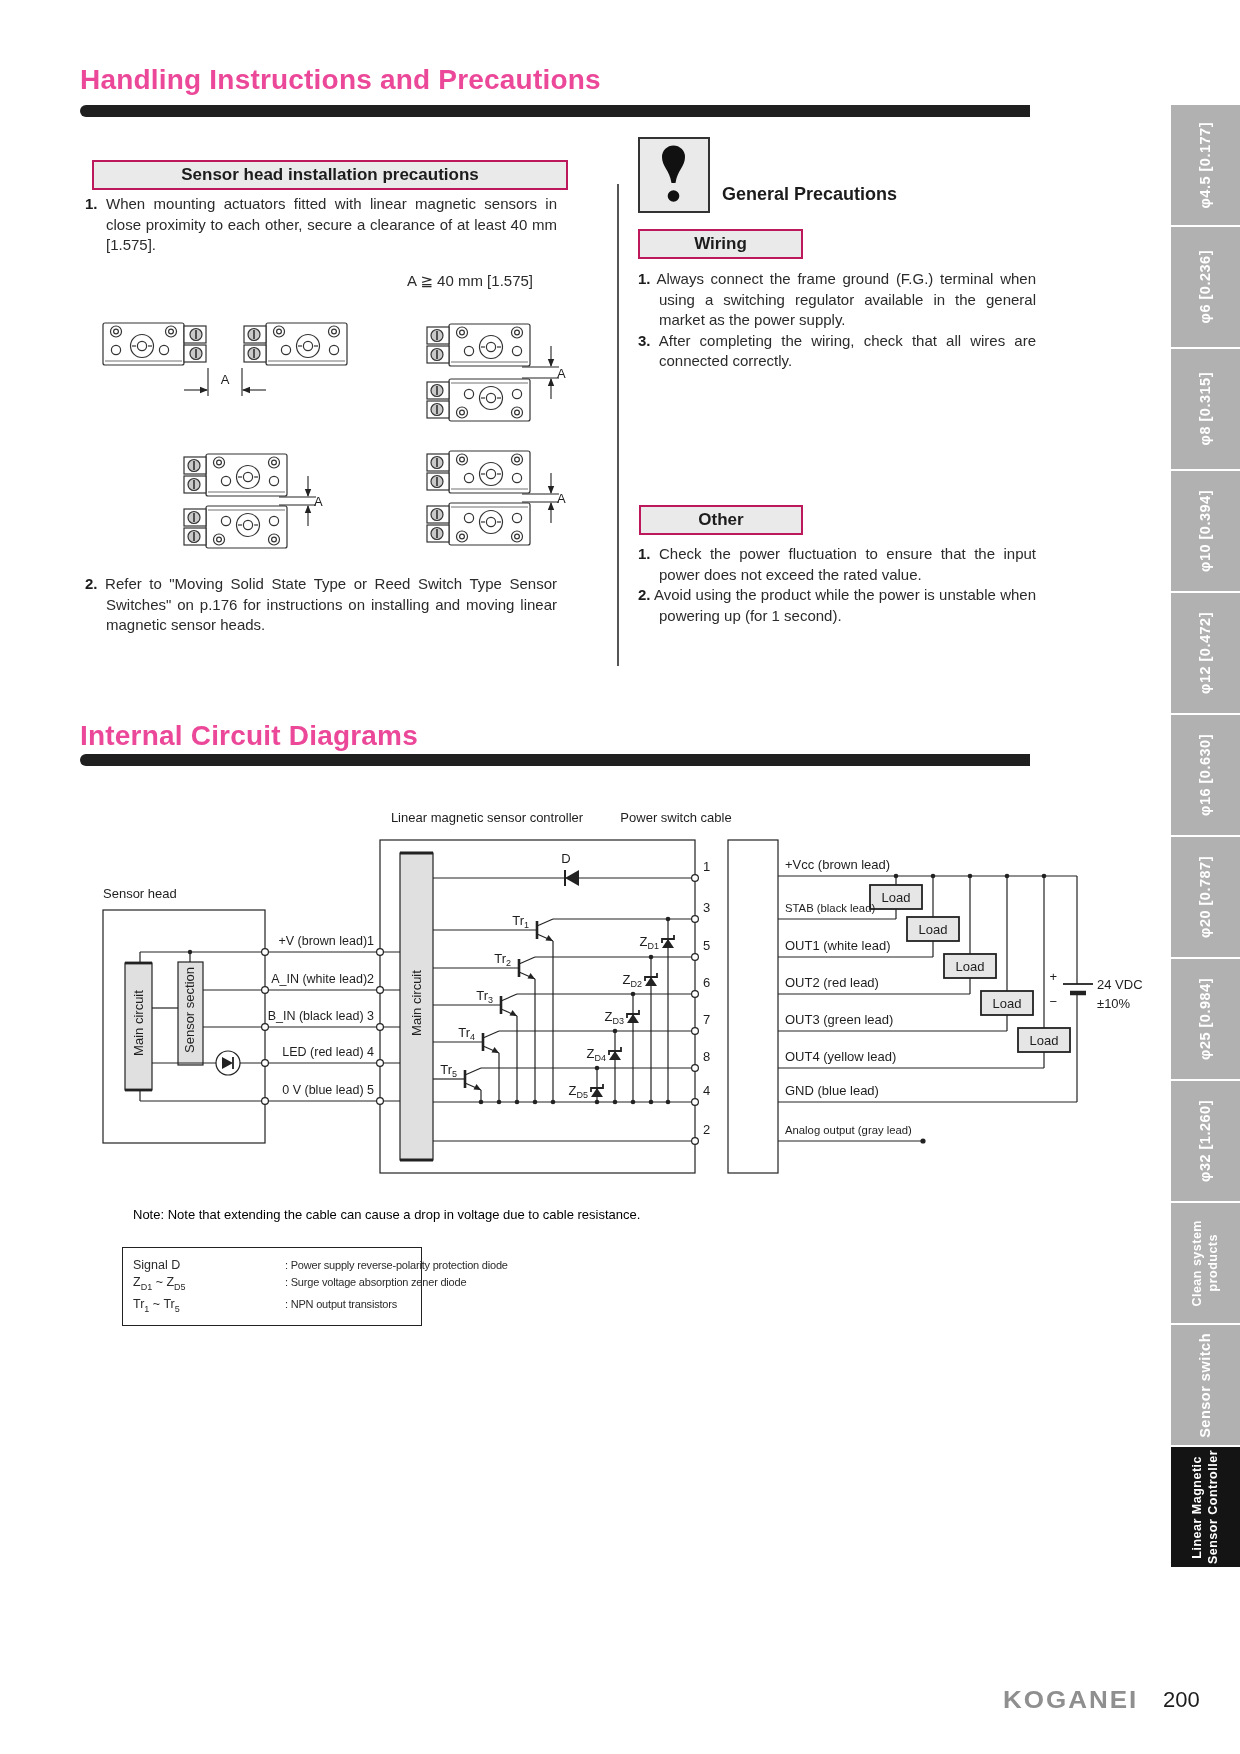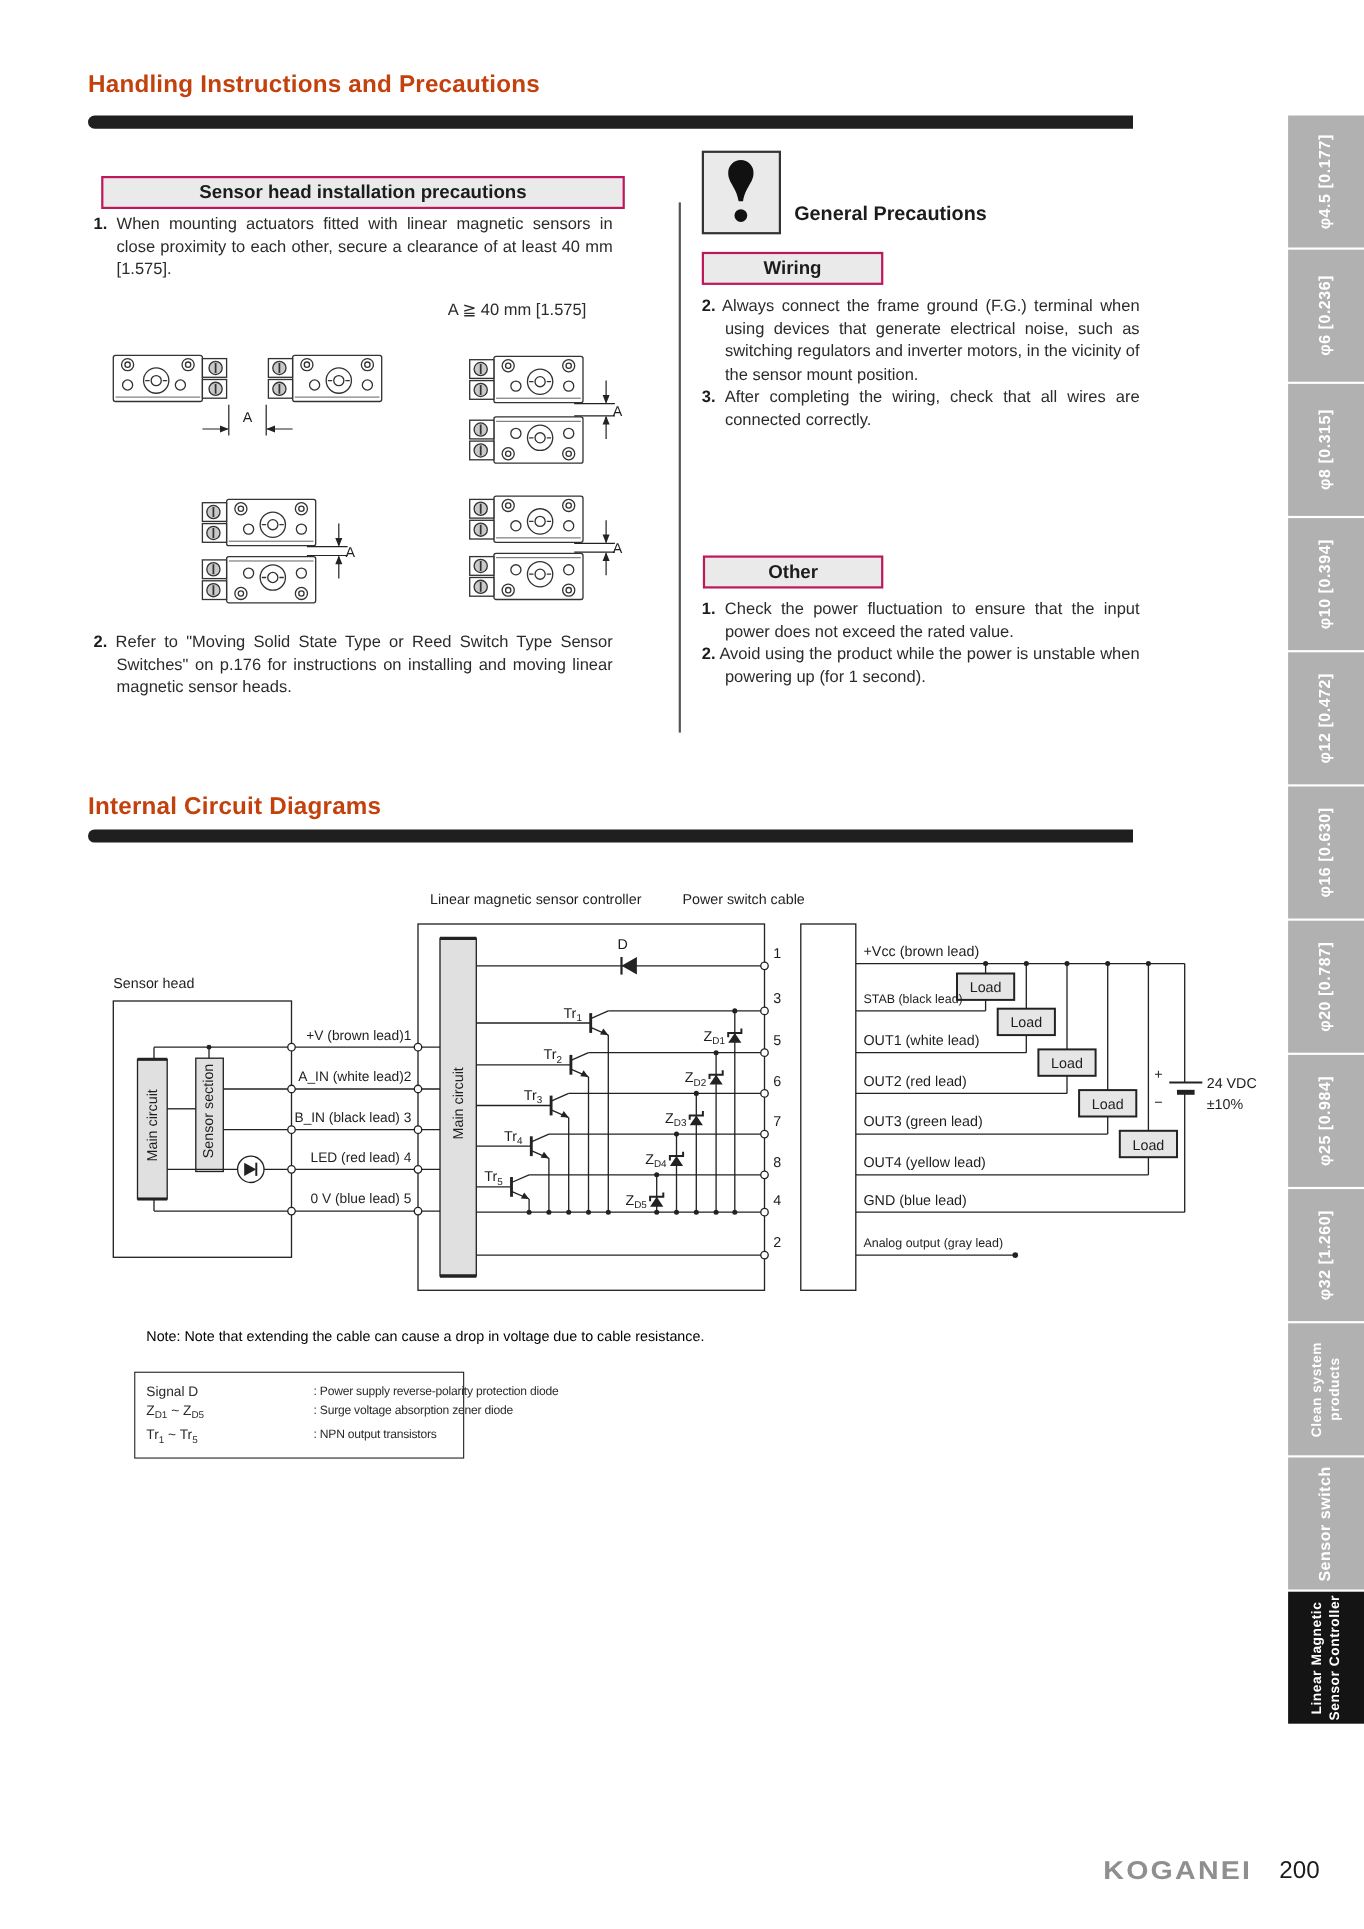--- a/index.html
+++ b/index.html
@@ -1,20 +1,20 @@
 <!DOCTYPE html>
 <html><head>
 <meta charset="utf-8">
 <style>
   * { margin:0; padding:0; box-sizing:border-box; }
   html,body { background:#fff; }
   #page { position:relative; width:1240px; height:1754px; background:#fff; overflow:hidden;
           font-family:"Liberation Sans","DejaVu Sans",sans-serif; color:#2b2b2b; }
   .abs { position:absolute; }
-  .h1 { font-size:22px; font-weight:bold; color:#c2410c; letter-spacing:0.2px; }
+  .h1 { font-size:28px; font-weight:bold; color:#ec4899; letter-spacing:0.2px; }
   .rule { position:absolute; left:80px; width:950px; height:12px; background:#1f1f1f; border-radius:6px 0 0 6px; }
   .graybox { position:absolute; background:#eaeaea; border:2px solid #be185d; text-align:center;
              font-weight:bold; font-size:17px; color:#1c1c1c; }
   .body-text { font-size:15px; line-height:20.5px; text-align:justify; color:#2b2b2b; }
   .num-item { padding-left:21px; text-indent:-21px; }
   .num-item b { color:#1c1c1c; }
   .dim-note { font-size:15px; color:#2b2b2b; text-align:right; }
   .gen-head { font-size:18px; font-weight:bold; color:#1c1c1c; }
   .divider { position:absolute; left:617px; top:184px; width:1.5px; height:482px; background:#555; }
   .note-line { font-size:13px; color:#000000; }
@@ -141,21 +141,21 @@
   <div class="abs" style="left:638px; top:137px; width:72px; height:76px; background:#eaeaea; border:2.5px solid #333;">
     <svg width="67" height="71" viewBox="0 0 67 71">
       <path d="M22,18 a11.5,11.5 0 1 1 23,0 c0,9.5 -7.5,13 -9.5,26 l-4,0 c-2,-13 -9.5,-16.5 -9.5,-26 z" fill="#111"></path>
       <circle cx="33.5" cy="57" r="5.8" fill="#111"></circle>
     </svg>
   </div>
   <div class="abs gen-head" style="left:722px; top:184px;">General Precautions</div>
 
   <div class="graybox" style="left:638px; top:229px; width:165px; height:30px; line-height:26px;">Wiring</div>
   <div class="abs" style="left:638px; top:269px; width:398px;">
-      <div class="body-text num-item"><b>2.</b> Always connect the frame ground (F.G.) terminal when using devices that generate electrical noise, such as switching regulators and inverter motors, in the vicinity of the sensor mount position.</div>
+      <div class="body-text num-item"><b>1.</b> Always connect the frame ground (F.G.) terminal when using a switching regulator available in the general market as the power supply.</div>
       <div class="body-text num-item"><b>3.</b> After completing the wiring, check that all wires are connected correctly.</div>
     </div>
 
   <div class="graybox" style="left:639px; top:505px; width:164px; height:30px; line-height:26px;">Other</div>
   <div class="abs" style="left:638px; top:544px; width:398px;">
       <div class="body-text num-item"><b>1.</b> Check the power fluctuation to ensure that the input power does not exceed the rated value.</div>
       <div class="body-text num-item"><b>2.</b> Avoid using the product while the power is unstable when powering up (for 1 second).</div>
     </div>
 
   <div class="abs h1" style="left:80px; top:720px;">Internal Circuit Diagrams</div>

